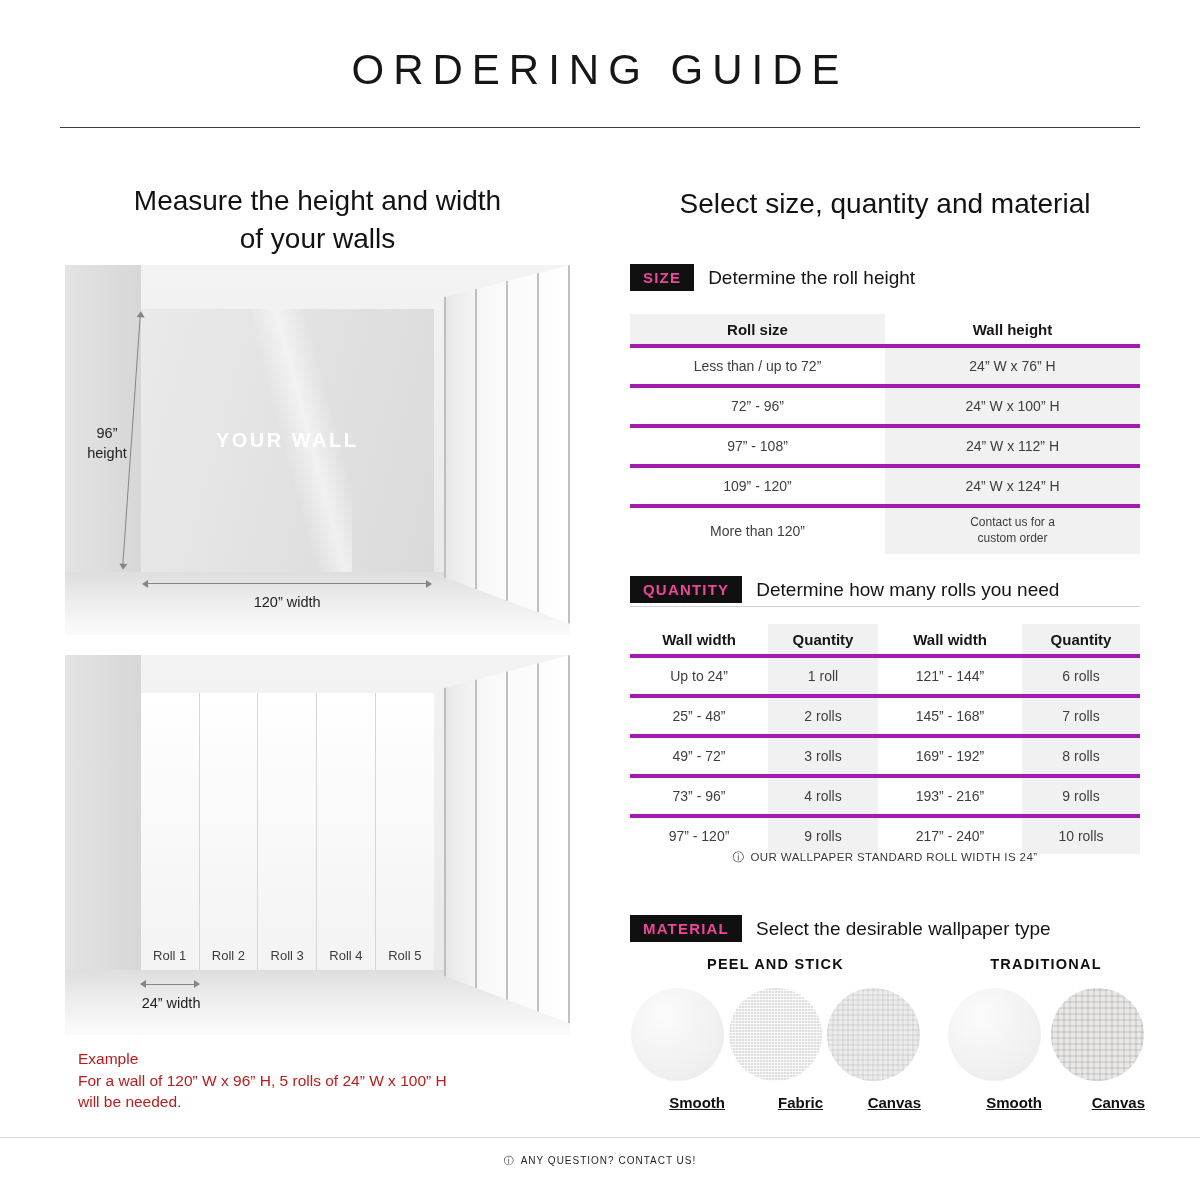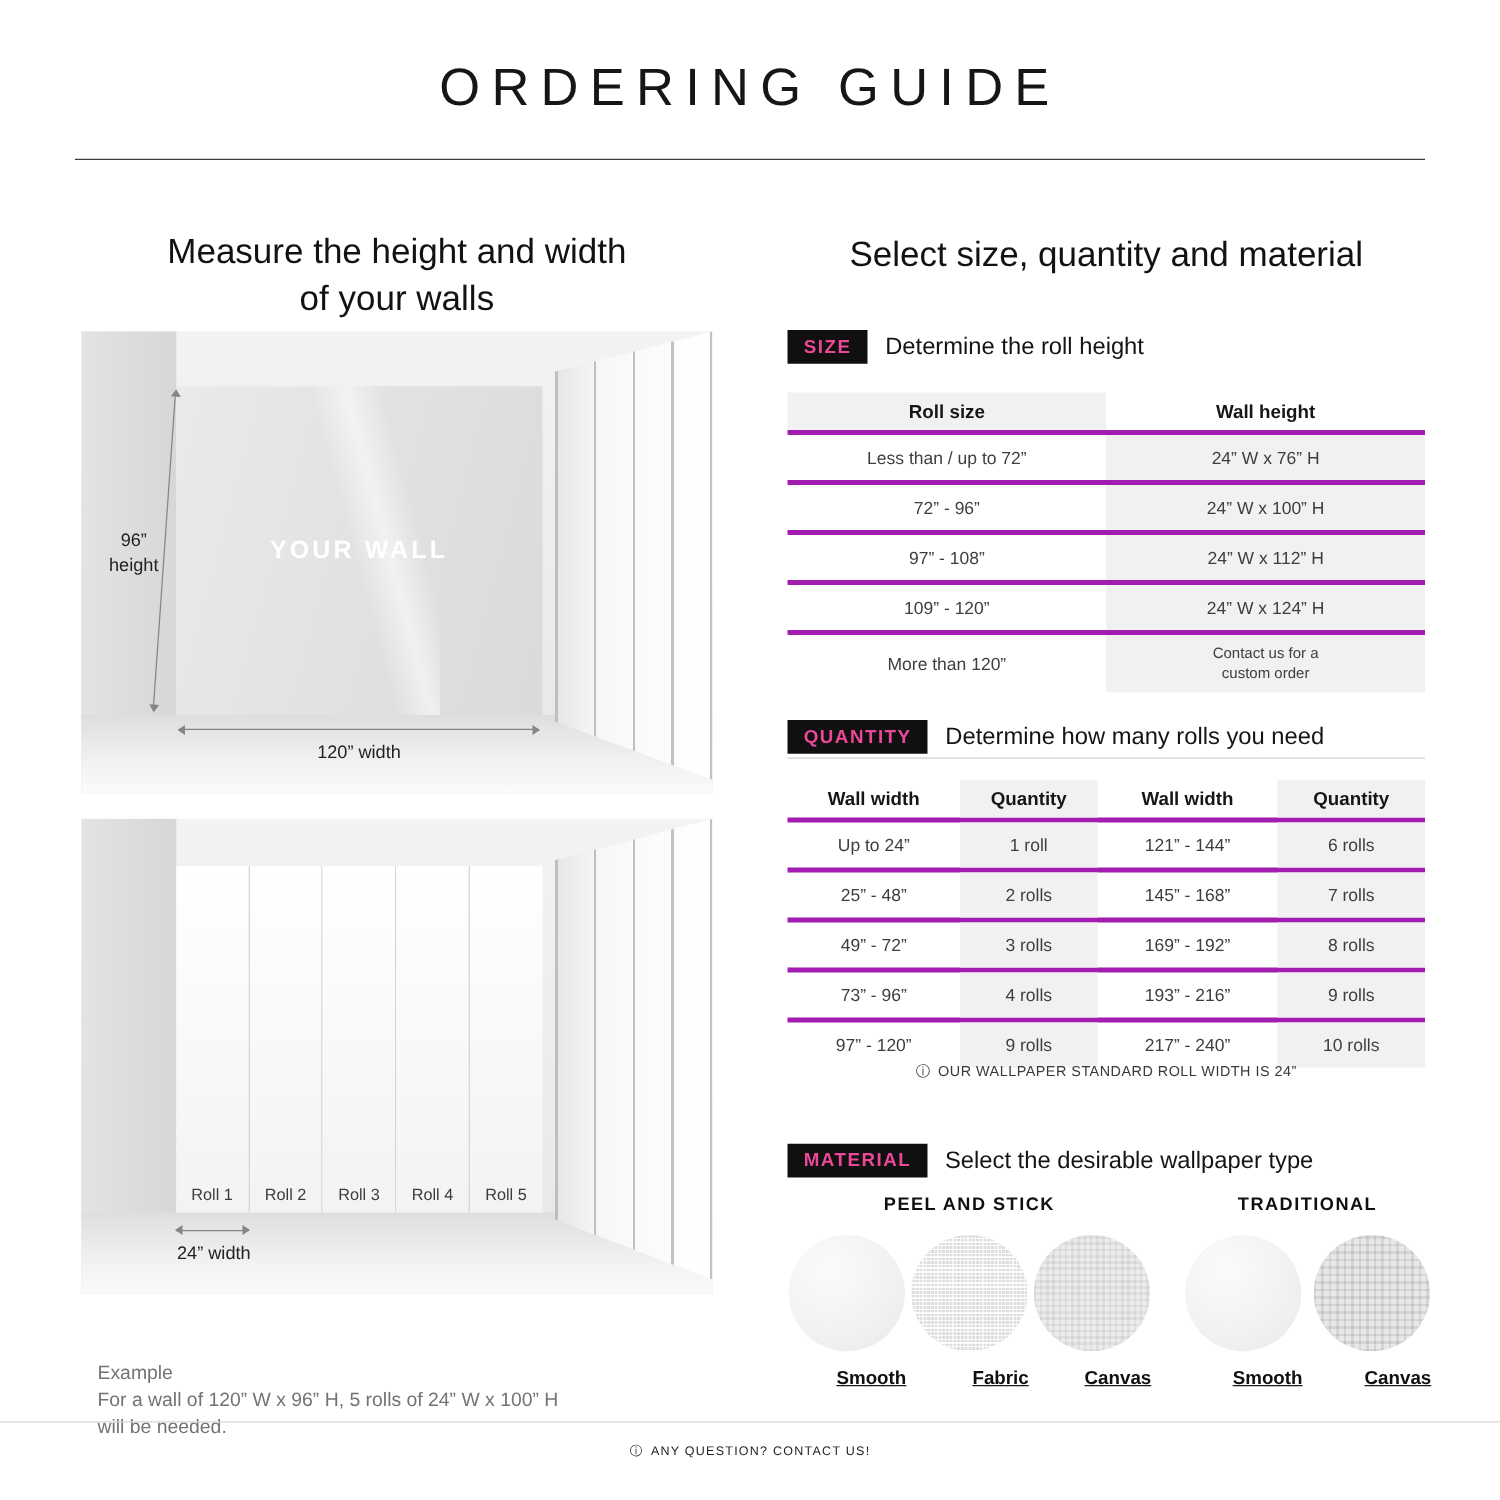--- a/index.html
+++ b/index.html
@@ -64,21 +64,21 @@
 
   .height-label { position:absolute; left:6px; top:43%; width:72px; text-align:center;
     font-size:14.5px; color:#222; line-height:1.35; }
   .width-label { position:absolute; font-size:14.5px; color:#222; white-space:nowrap;
     transform:translateX(-50%); }
   #room1 .width-label { left:44%; top:89%; }
   #room2 .width-label { left:21%; top:89.5%; }
 
   
   .example { position:absolute; left:78px; top:1048px; width:460px; font-size:15.5px;
-    color:#737373; line-height:1.4;margin-top:40px; }
+    color:#b91c1c; line-height:1.4; }
 
   
   .sec-head { position:absolute; left:630px; width:510px; display:flex; align-items:center; }
   #size-head { top:264px; }
   #qty-head { top:576px; }
   #mat-head { top:915px; }
   .badge { background:#101010; color:#ec4899; font-weight:700; font-size:15px;
     letter-spacing:1.2px; padding:5px 13px; }
   .sec-sub { font-size:19px; color:#141414; margin-left:14px; }
   #qty-divider { position:absolute; left:630px; width:510px; top:606px; border-top:1px solid #cfcfcf; }

